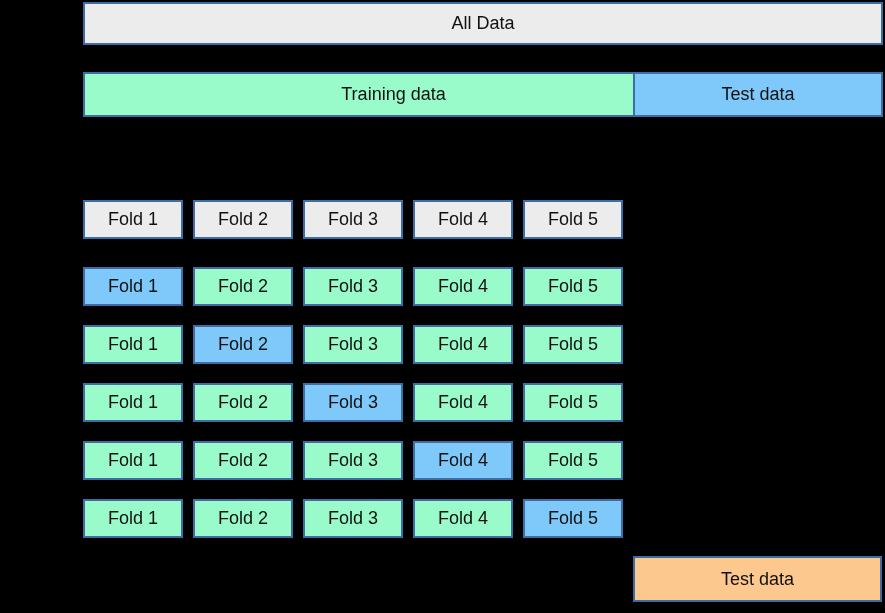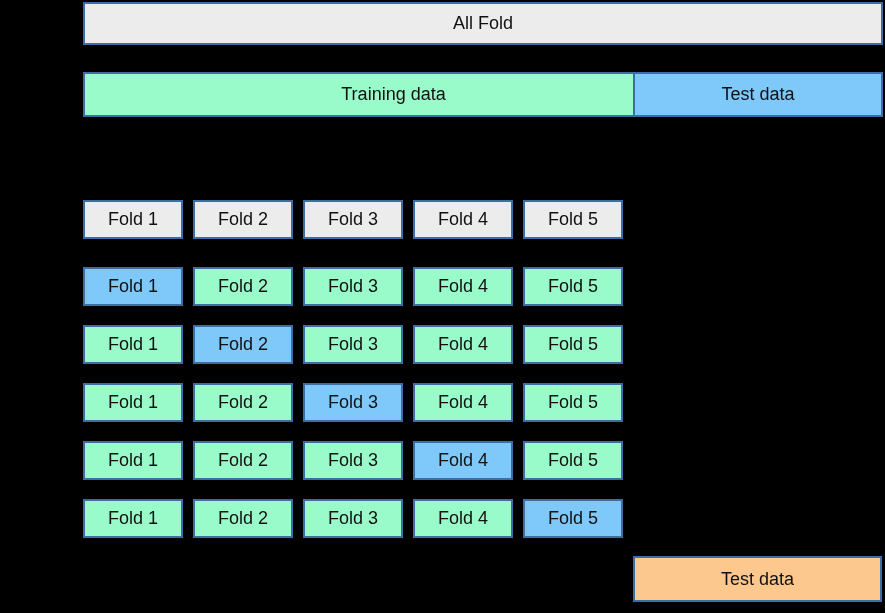--- a/index.html
+++ b/index.html
@@ -55,21 +55,21 @@
   .row-1 { top: 325px; }
   .row-2 { top: 383px; }
   .row-3 { top: 441px; }
   .row-4 { top: 499px; }
 </style>
 </head>
 <body>
 
 <div class="canvas">
 
-  <div class="box gray all-data">All Fold</div>
+  <div class="box gray all-data">All Data</div>
 
   <div class="box green training">Training data</div>
 
   <div class="box blue test">Test data</div>
 
   <div class="fold-row row-header">
     <div class="box gray cell">Fold 1</div>
     <div class="box gray cell">Fold 2</div>
     <div class="box gray cell">Fold 3</div>
     <div class="box gray cell">Fold 4</div>

